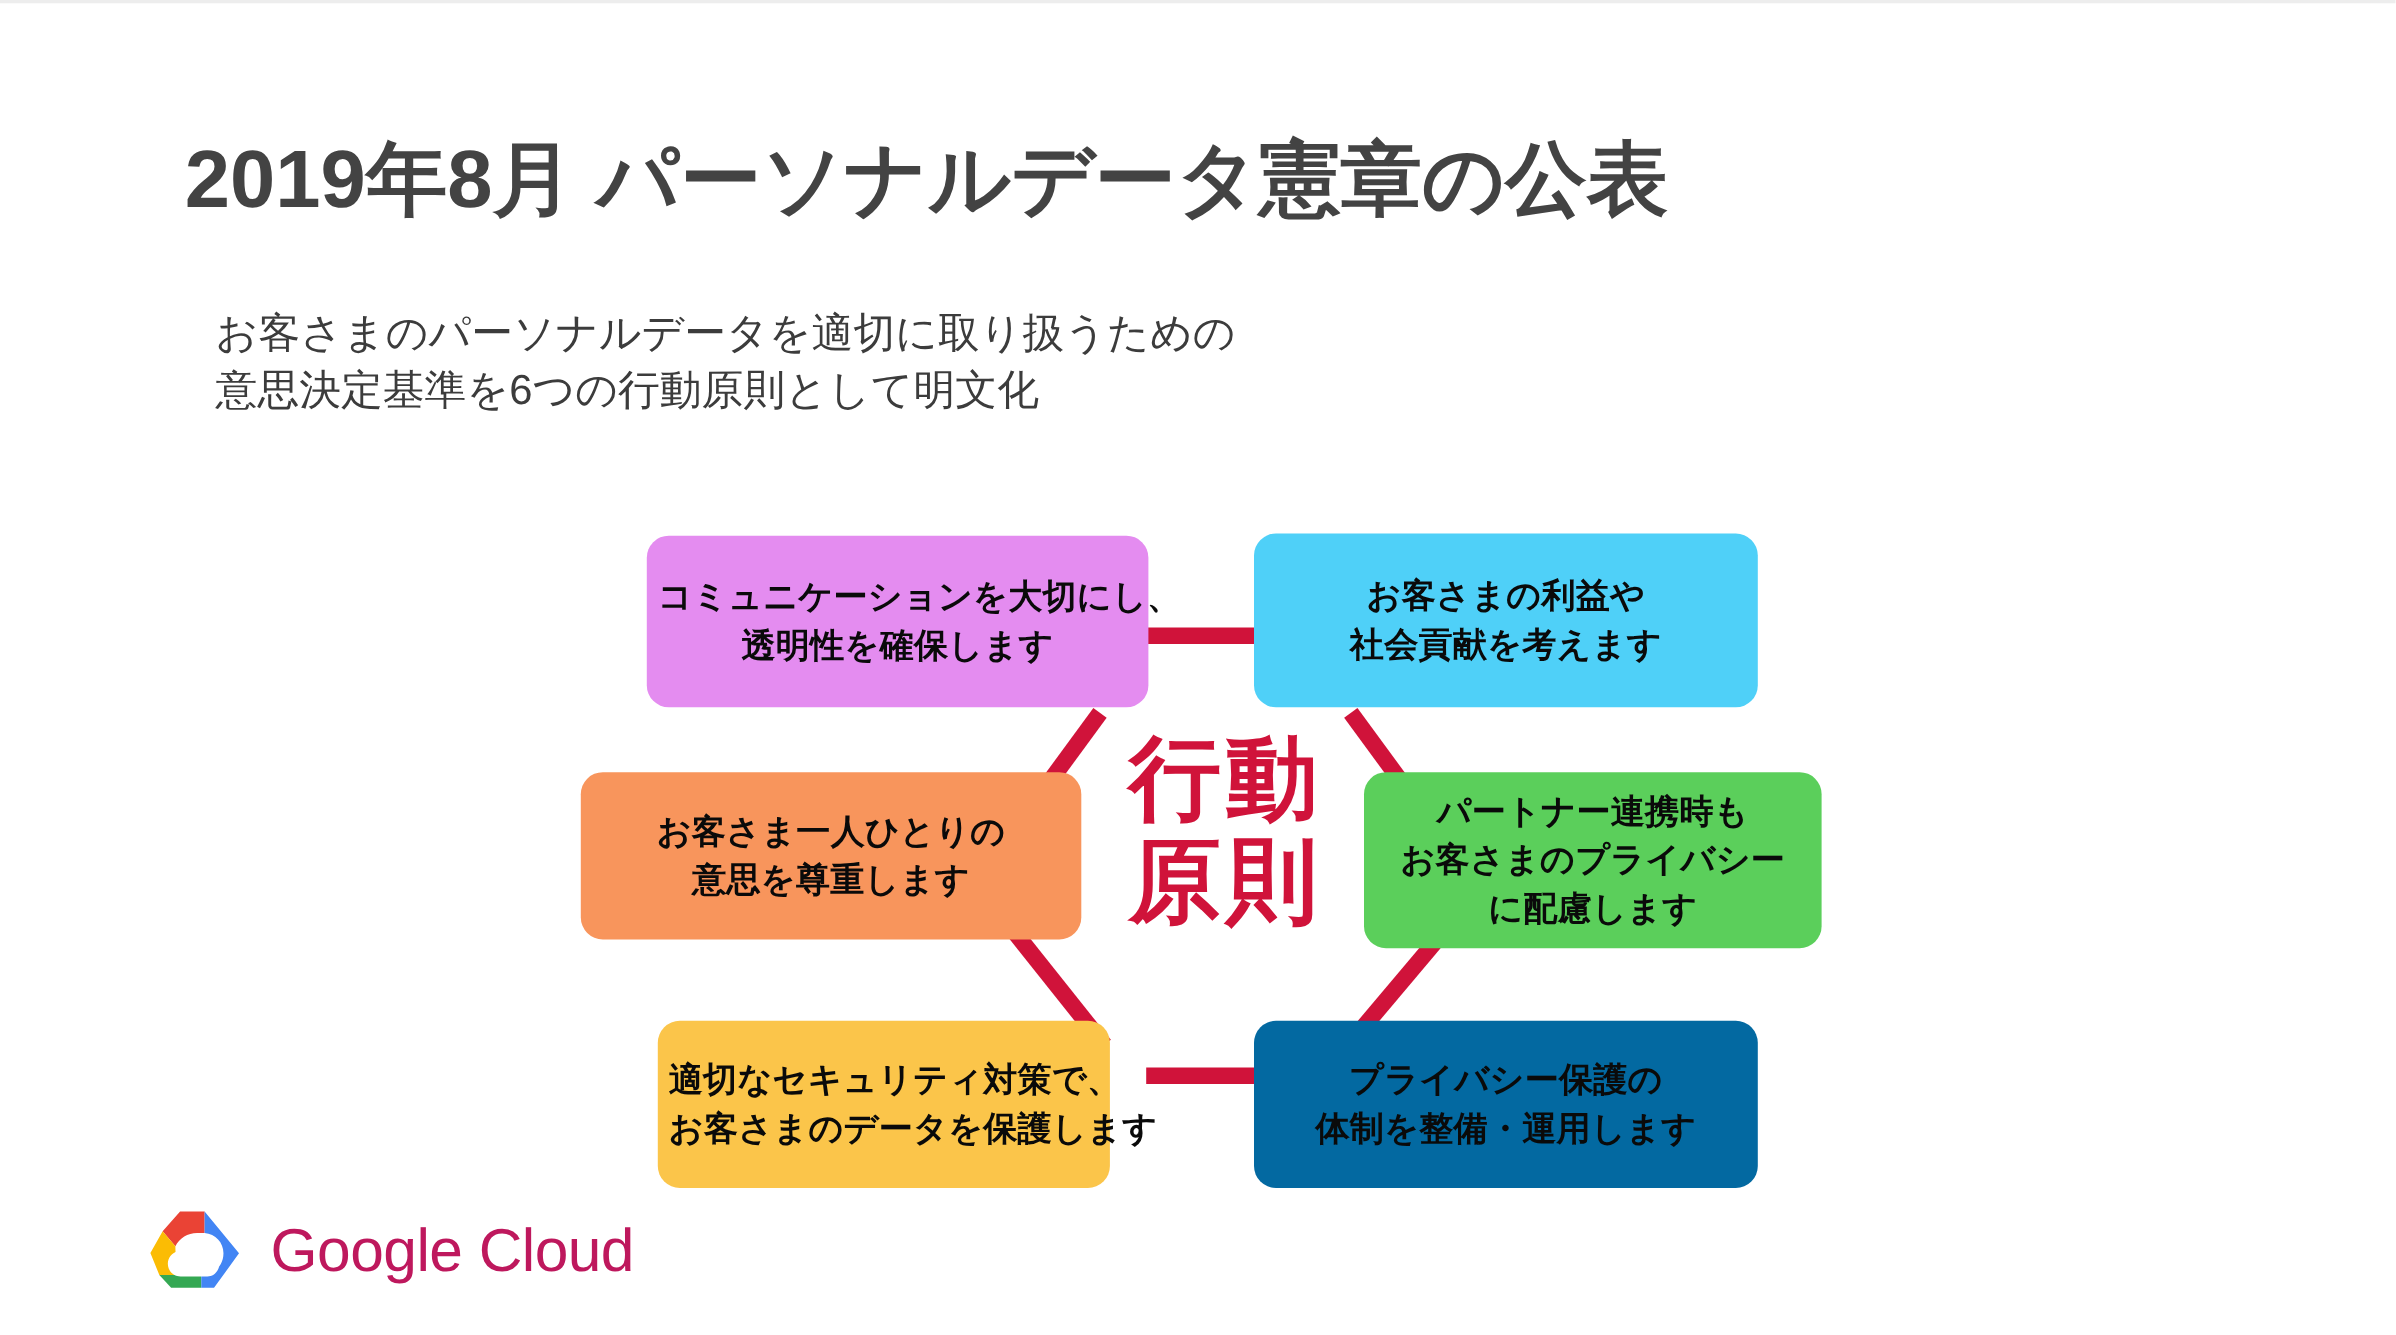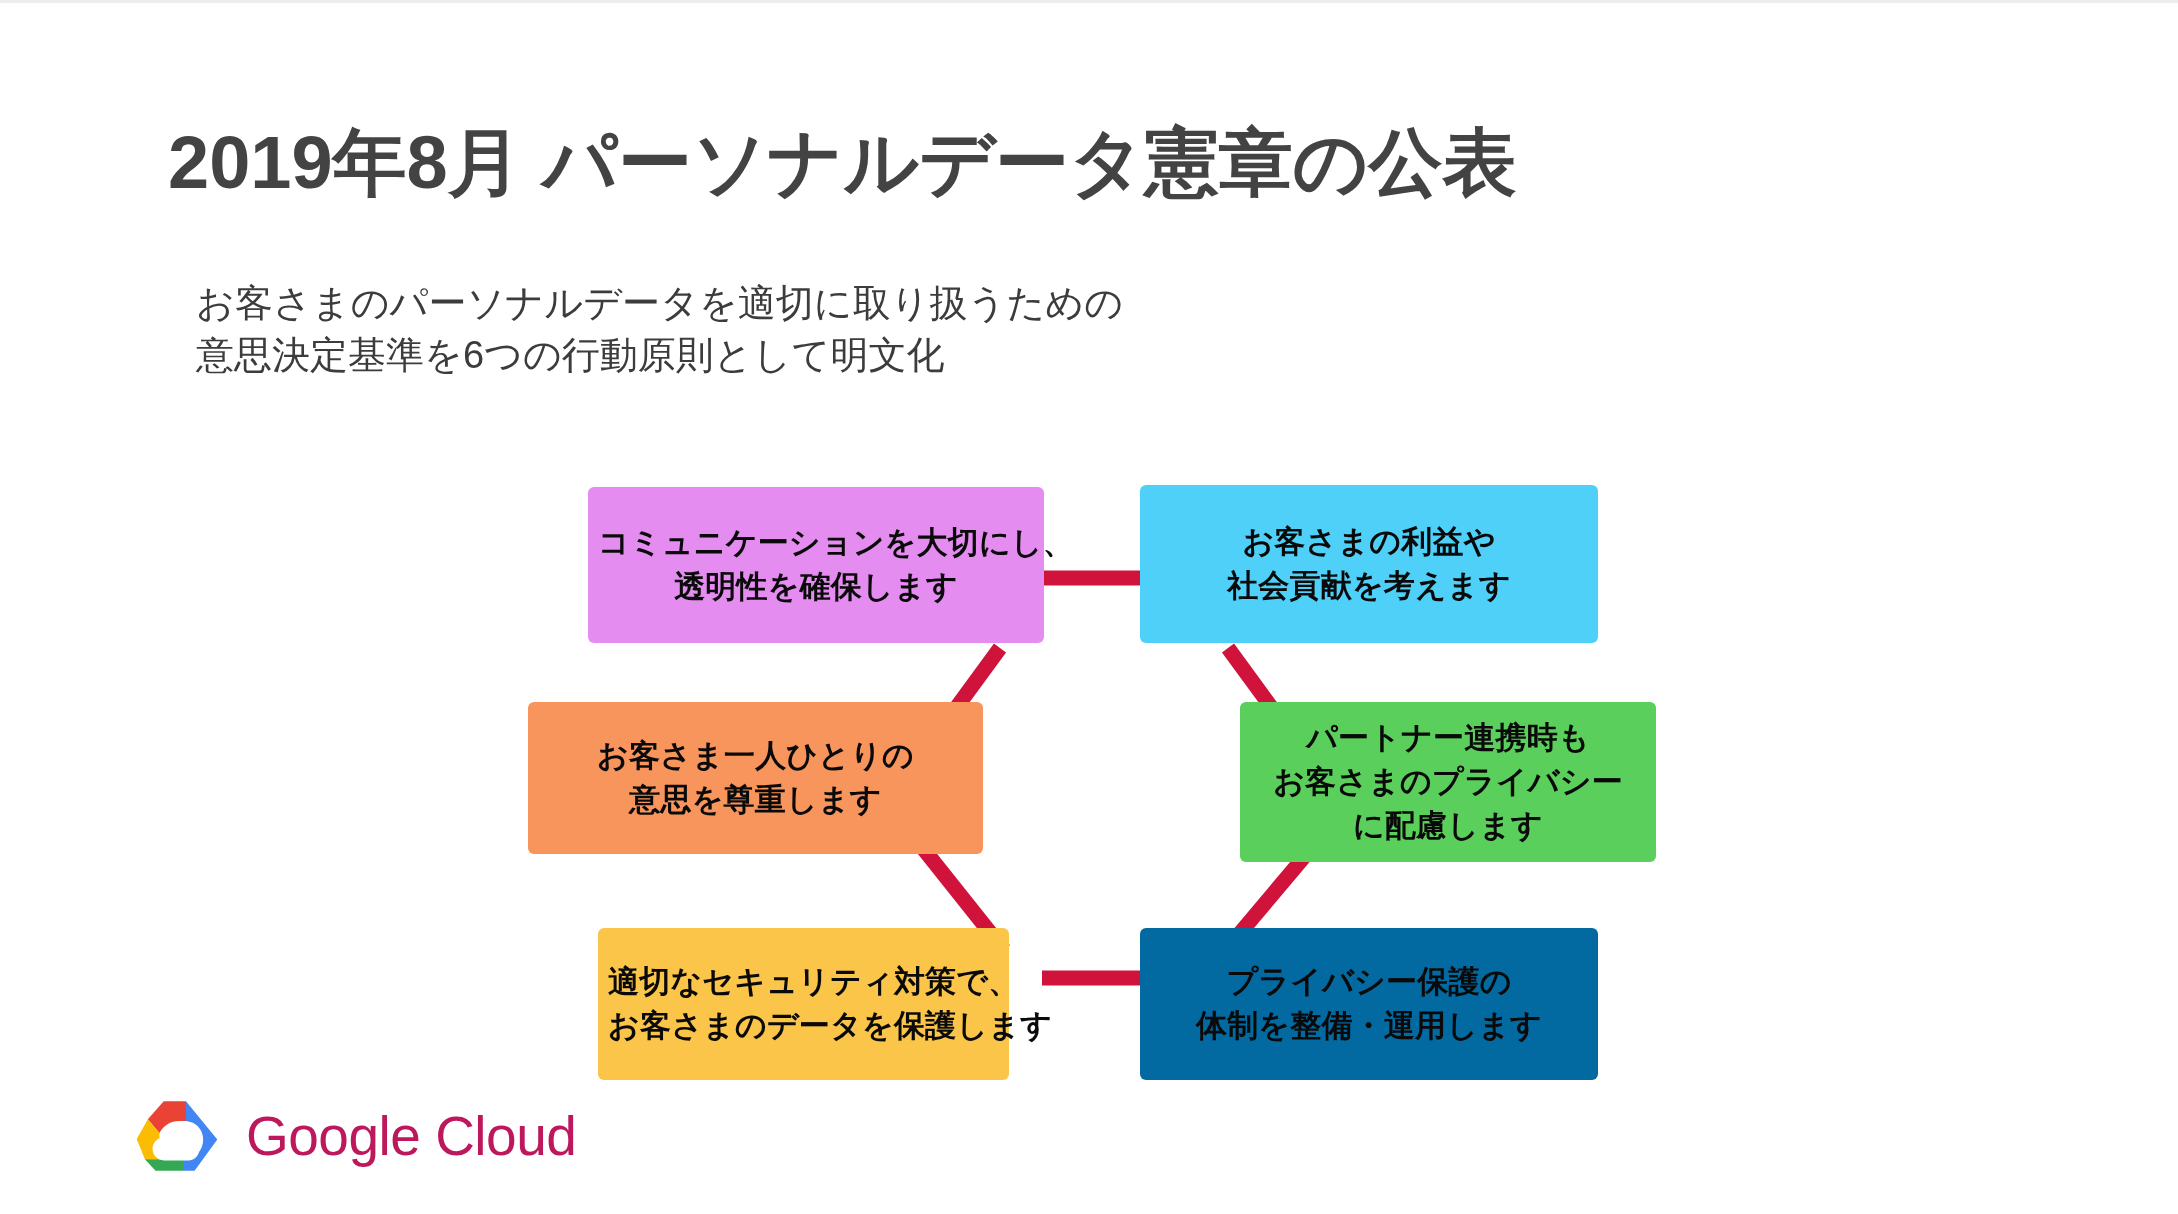--- a/index.html
+++ b/index.html
@@ -59,21 +59,21 @@
   }
   #connectors {
     position: absolute;
     left: 0; top: 0;
     width: 2178px; height: 1214px;
     pointer-events: none;
   }
   .node {
     position: absolute;
     box-sizing: border-box;
-    border-radius: 6px;
+    border-radius: 20px;
     display: flex;
     align-items: center;
     justify-content: center;
     text-align: center;
     color: #0a0a0a;
     font-weight: bold;
     font-size: 31px;
     line-height: 1.42;
     padding: 6px 10px;
     letter-spacing: 0.2px;
@@ -189,20 +189,24 @@
       </div>
     </div>
 
     <div class="node" id="node-privacy" style="background: #0369a1;">
       <div class="lines">
         <span>プライバシー保護の</span>
         <span>体制を整備・運用します</span>
       </div>
     </div>
 
+    <div class="center-label" style="color: rgb(208, 19, 58);">
+      <span>行動</span>
+      <span>原則</span>
+    </div>
   </div>
 
   <div class="gc-logo">
     <svg class="gc-mark" viewBox="0 0 100 84">
 
       <path d="M60.5 1.5 H34.5 L16.0 22.5 L29.5 38.5 C34.0 30.0 42.5 24.5 52.5 24.5 L60.5 24.5 Z" fill="#EA4335"></path>
 
       <path d="M16.0 22.5 L3.0 45.5 L12.5 69.0 L30.0 69.0 L30.0 54.5 C30.0 48.5 29.5 43.0 29.5 38.5 Z" fill="#FBBC04"></path>
 
       <path d="M12.5 69.0 L25.0 82.5 H57.0 L57.0 69.0 Z" fill="#34A853"></path>

